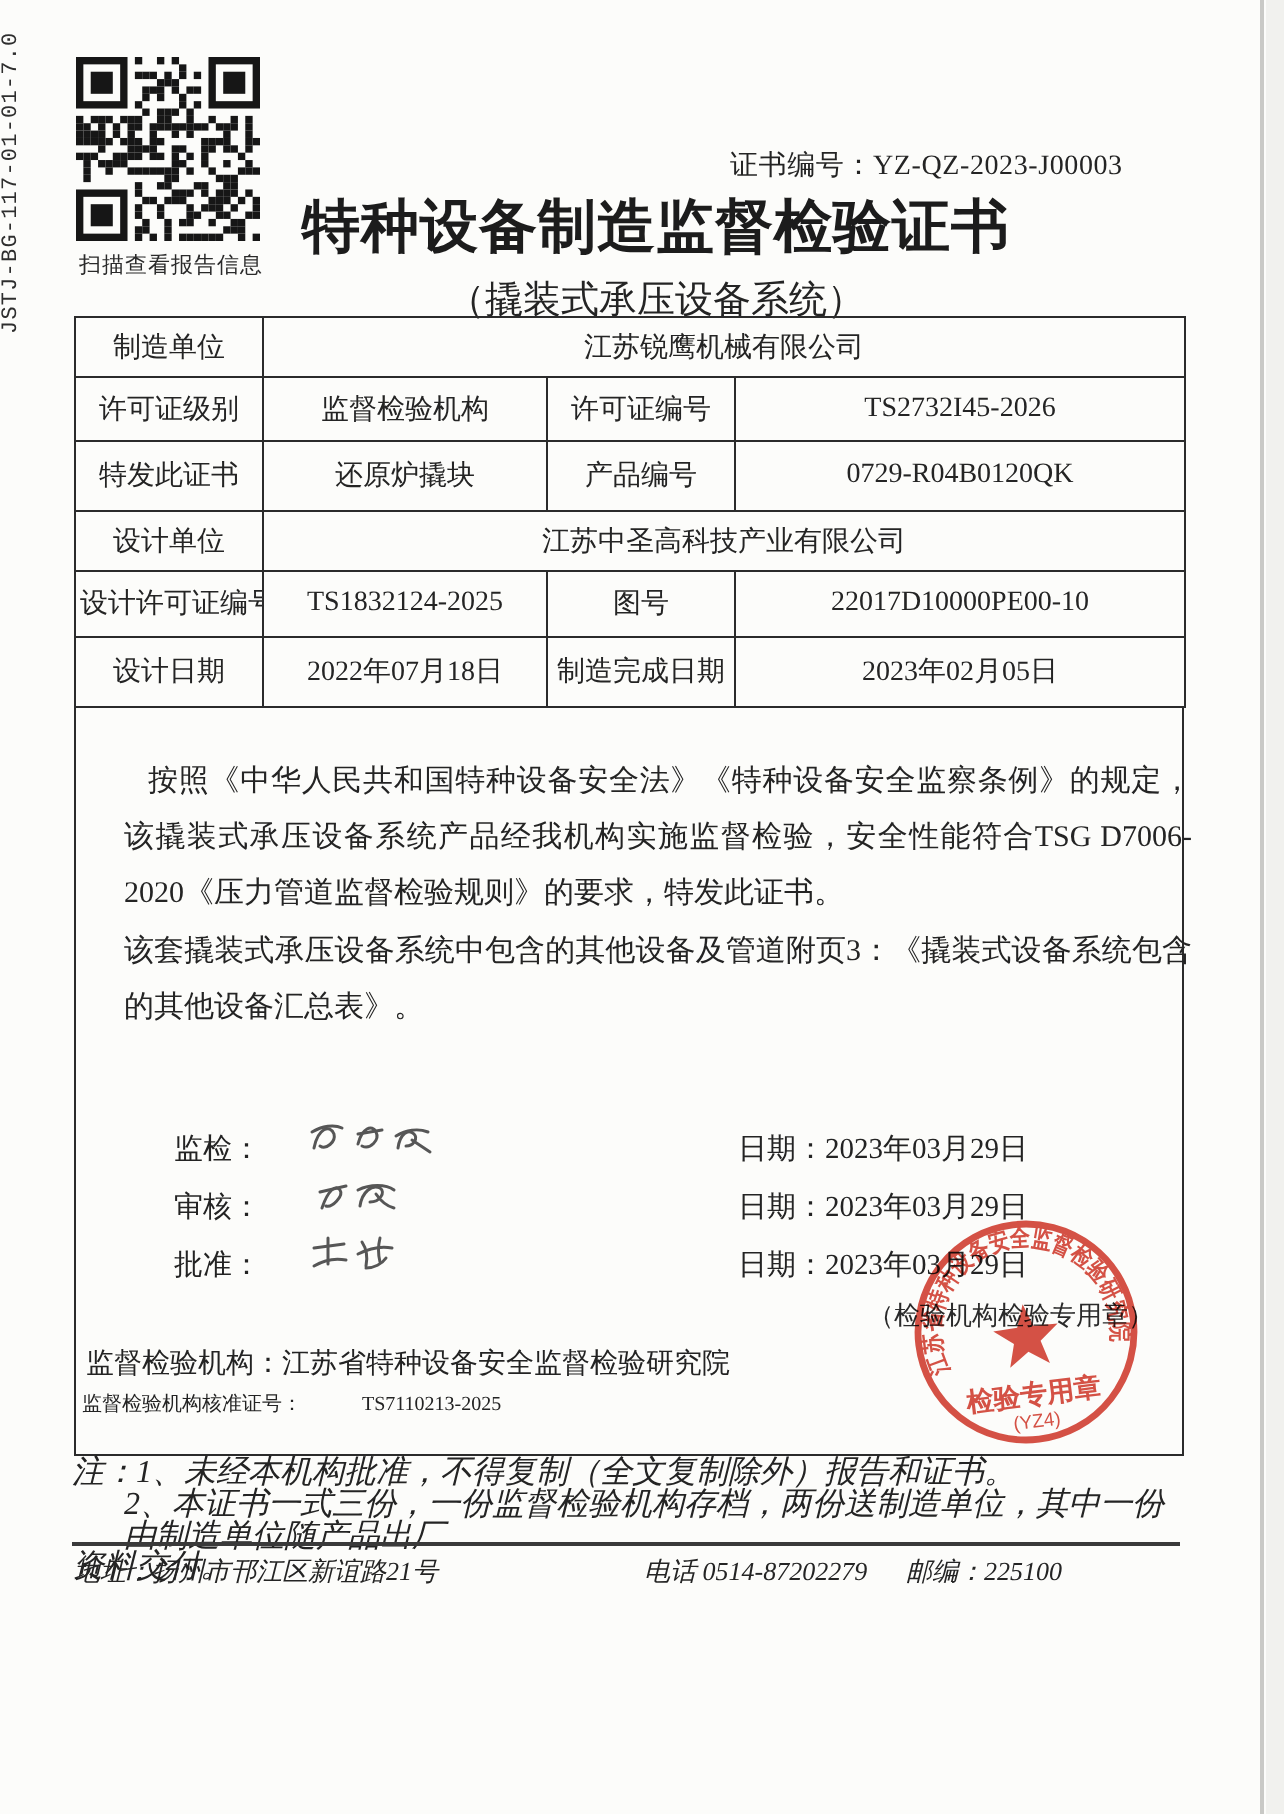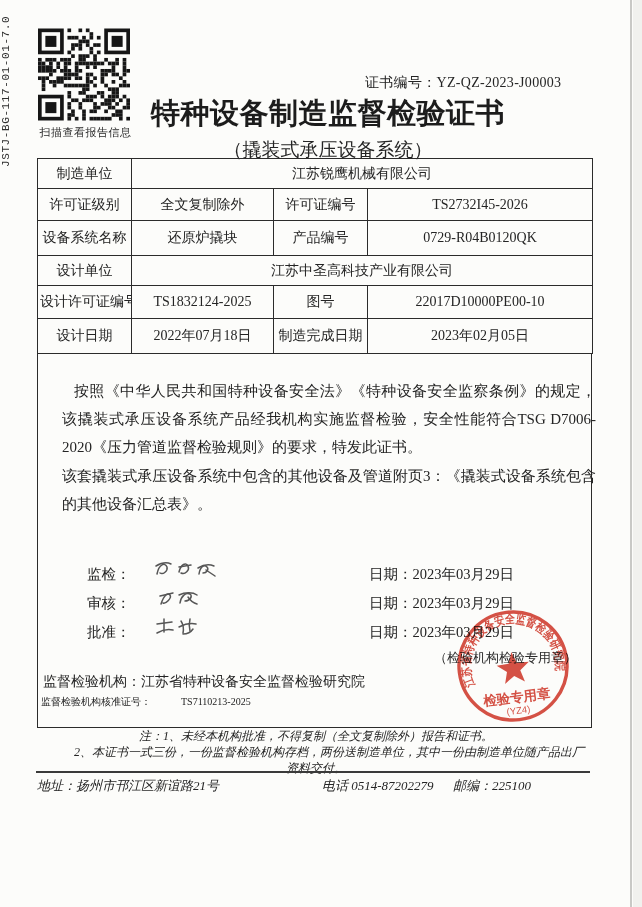--- a/index.html
+++ b/index.html
@@ -57,21 +57,21 @@
   .sig-date{position:absolute; left:290px; top:0; font-size:14.5px; white-space:nowrap;}
   .stamp-note{position:absolute; right:14px; top:296px; font-size:13px; color:#2a2a2a; white-space:nowrap;}
   .org-line{position:absolute; left:5px; top:320px; font-size:14px; white-space:nowrap;}
   .lic-line{position:absolute; left:3px; top:342px; font-size:10px; white-space:nowrap;}
   .lic-line .num{margin-left:30px;}
 
   
   .seal{position:absolute; left:453px; top:606px; width:120px; height:120px; z-index:5; mix-blend-mode:multiply;}
 
   
-  .notes{position:absolute; left:36px; top:729px; width:560px; font-size:12px; font-style:italic; color:#242424; line-height:15.8px;text-align:center;}
+  .notes{position:absolute; left:36px; top:729px; width:560px; font-size:16px; font-style:italic; color:#242424; line-height:15.8px;}
   .notes .indent{padding-left:26px;}
   .foot-rule{position:absolute; left:36px; top:771px; width:554px; height:2px; background:#3a3a3a;}
   .footer-line{position:absolute; left:0; top:777px; width:642px; height:18px; font-size:13px; color:#242424;}
   .footer-line span{position:absolute; white-space:nowrap;font-style:italic;}
   .f-addr{left:37px;} .f-phone{left:322px;} .f-post{left:453px;}
 </style>
 </head>
 <body>
 
 <div class="page">
@@ -320,26 +320,26 @@
         <col style="width:94px">
         <col style="width:225px">
       </colgroup>
     <tbody>
         <tr style="height:30px">
       <td>制造单位</td>
       <td colspan="3">江苏锐鹰机械有限公司</td>
     </tr>
     <tr style="height:32px">
       <td>许可证级别</td>
-      <td>全文复制除外</td>
+      <td>监督检验机构</td>
       <td>许可证编号</td>
       <td>TS2732I45-2026</td>
     </tr>
     <tr style="height:35px">
-      <td>设备系统名称</td>
+      <td>特发此证书</td>
       <td>还原炉撬块</td>
       <td>产品编号</td>
       <td>0729-R04B0120QK</td>
     </tr>
     <tr style="height:30px">
       <td>设计单位</td>
       <td colspan="3">江苏中圣高科技产业有限公司</td>
     </tr>
     <tr style="height:33px">
       <td>设计许可证编号</td>

